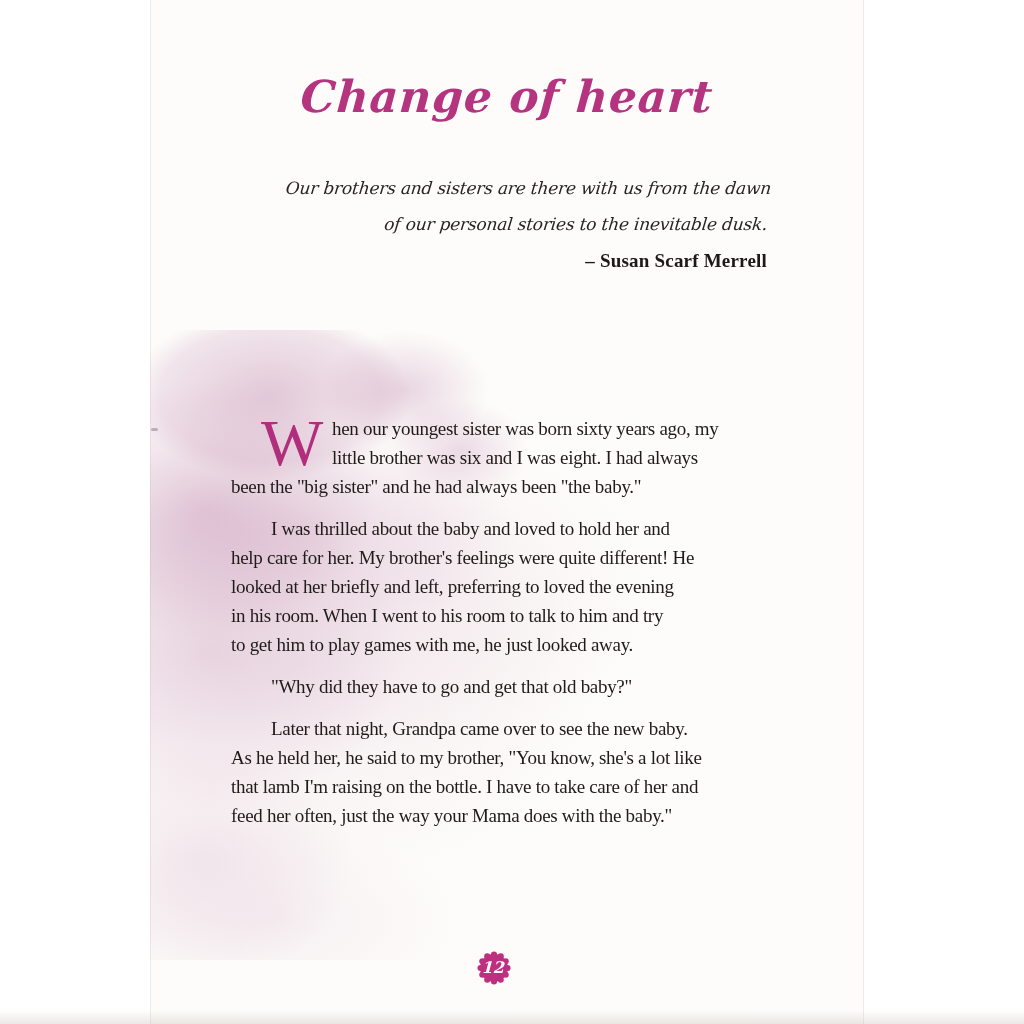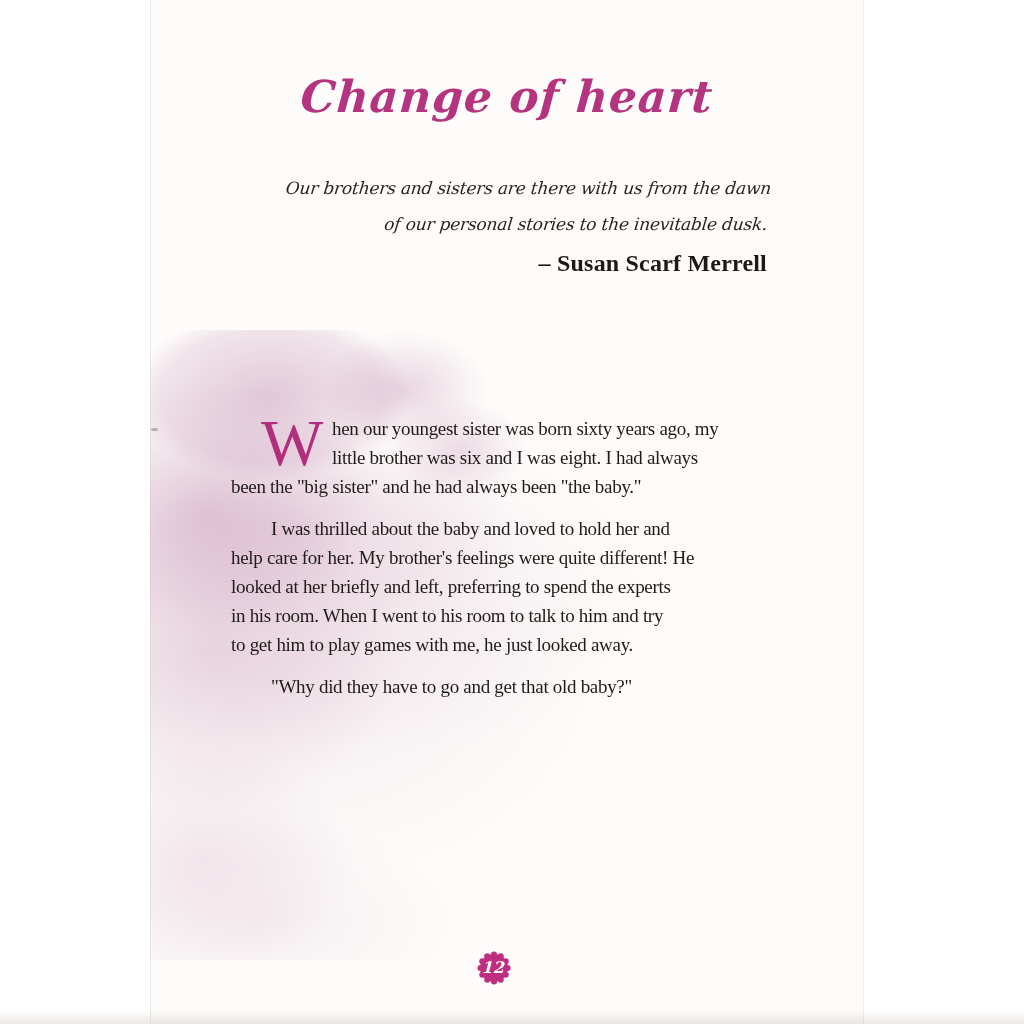--- a/index.html
+++ b/index.html
@@ -49,21 +49,21 @@
   
   .epigraph{
     position:absolute;right:94px;top:170px;text-align:right;
     font-family:"DejaVu Serif",serif;font-style:italic;
     font-size:17px;line-height:36px;color:#28231f;
     white-space:pre-line;letter-spacing:-0.2px;transform:skewX(-6deg);
   }
   .epigraph-attribution{
     position:absolute;right:96px;top:250px;text-align:right;
     font-family:"Liberation Serif",serif;font-weight:bold;
-    font-size:24px;color:#1d1917;letter-spacing:0.2px;
+    font-size:19px;color:#1d1917;letter-spacing:0.2px;
   }
   
   .body-text{
     position:absolute;left:80px;top:414px;width:542px;
     font-family:"Liberation Serif",serif;font-size:19px;line-height:29px;
     color:#1f1b19;letter-spacing:-0.3px;
   }
   .body-text p{margin:0 0 13px 0;white-space:pre;}
   .body-text p .line-block{white-space:pre;}
   .para-indent{text-indent:40px;}
@@ -99,24 +99,28 @@
 of our personal stories to the inevitable dusk.</div>
 
   <div class="epigraph-attribution">– Susan Scarf Merrell</div>
 
   <div class="body-text">
       <p><span class="dropcap">W</span><span class="line-block">hen our youngest sister was born sixty years ago, my
 little brother was six and I was eight. I had always
 been the "big sister" and he had always been "the baby."</span></p>
       <p class="para-indent">I was thrilled about the baby and loved to hold her and
 help care for her. My brother's feelings were quite different! He
-looked at her briefly and left, preferring to spend the experts
+looked at her briefly and left, preferring to loved the evening
 in his room. When I went to his room to talk to him and try
 to get him to play games with me, he just looked away.</p>
       <p class="para-indent">"Why did they have to go and get that old baby?"</p>
+      <p class="para-indent">Later that night, Grandpa came over to see the new baby.
+As he held her, he said to my brother, "You know, she's a lot like
+that lamb I'm raising on the bottle. I have to take care of her and
+feed her often, just the way your Mama does with the baby."</p>
     </div>
 
   <div class="page-badge">
     <svg width="36" height="36" viewBox="0 0 40 40">
       <g fill="#be2f80">
         <circle cx="20" cy="20" r="15.5"></circle>
         <circle cx="35" cy="20" r="3.4"></circle>
           <circle cx="32.99" cy="27.5" r="3.4"></circle>
         <circle cx="27.5" cy="32.99" r="3.4"></circle>
           <circle cx="20" cy="35" r="3.4"></circle>

